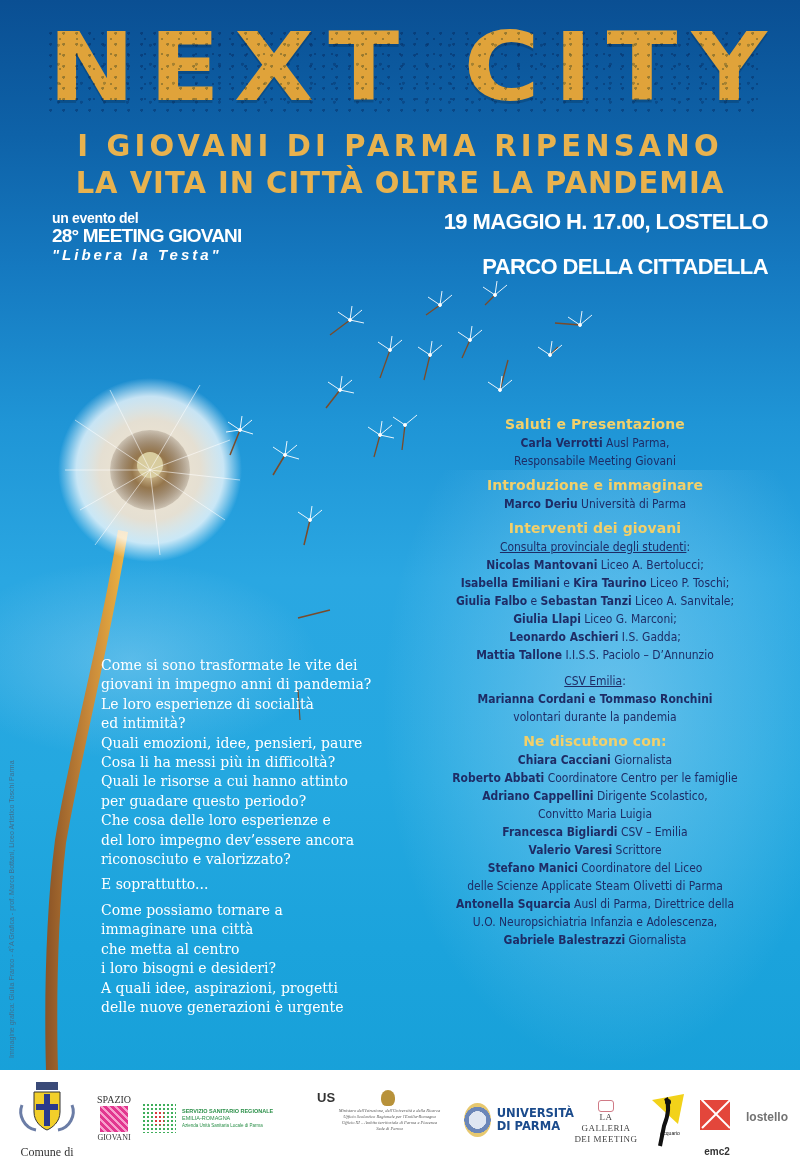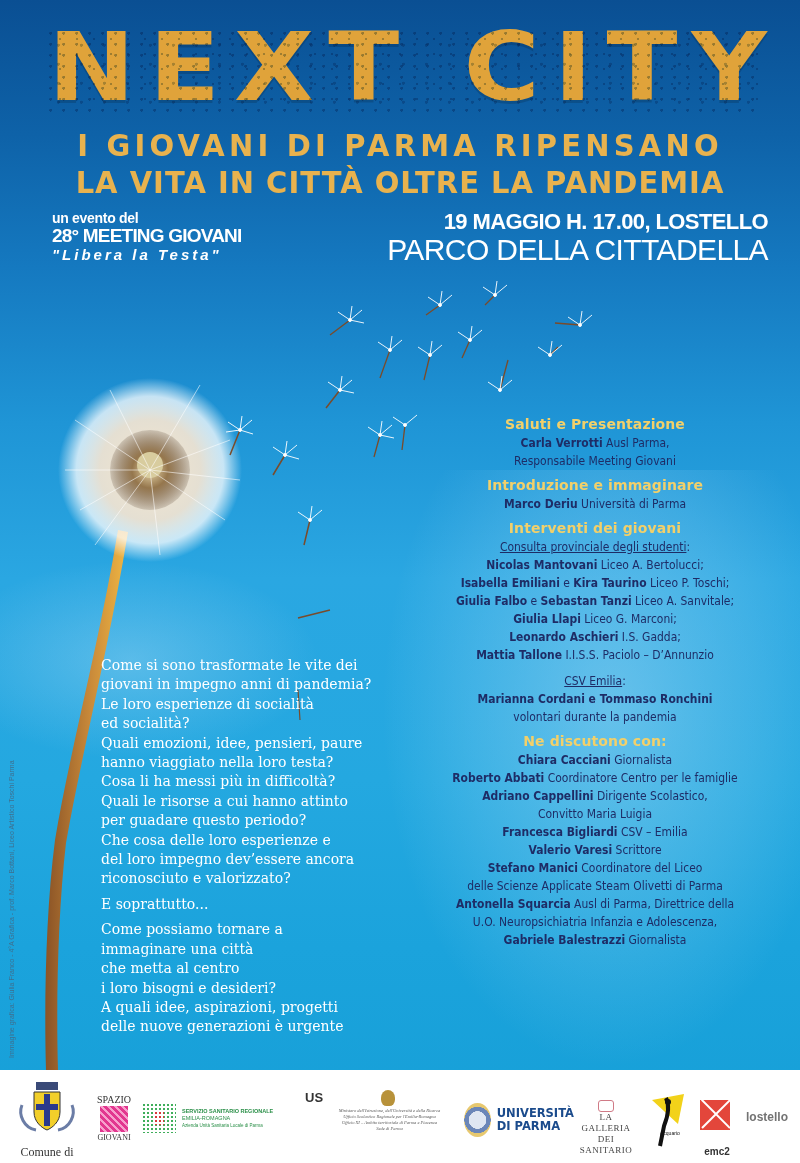--- a/index.html
+++ b/index.html
@@ -46,21 +46,21 @@
 
   .event {
     position: absolute; left: 52px; top: 210px; color: #ffffff;
   }
   .event .small { font-size: 14px; font-weight: bold; letter-spacing: -0.3px; line-height: 16px; }
   .event .big { font-size: 19px; font-weight: bold; letter-spacing: -0.8px; line-height: 20px; }
   .event .motto { font-size: 15px; font-style: italic; font-weight: bold; letter-spacing: 3px; line-height: 18px; }
 
   .datebox { position: absolute; right: 32px; top: 208px; text-align: right; color: #ffffff; }
   .datebox .date { font-size: 22px; font-weight: bold; letter-spacing: -0.6px; line-height: 28px; }
-  .datebox .place { font-size: 30px; font-weight: normal; letter-spacing: -0.6px; line-height: 28px; margin-top: 0; }
+  .datebox .place { font-size: 22px; font-weight: bold; letter-spacing: -0.6px; line-height: 28px; margin-top: 17px; }
 
   
   .dandelion { position: absolute; left: 0; top: 280px; width: 800px; height: 790px; pointer-events: none; }
 
   
   .program {
     position: absolute; left: 400px; top: 415px; width: 390px; text-align: center;
     font-family: "DejaVu Sans", sans-serif; color: #1e2c66; font-size: 12.5px; line-height: 18px;
   }
   .program .sec-title { color: #f2d06a; font-weight: bold; font-size: 14px; line-height: 19px; letter-spacing: 0.1px; }
@@ -310,23 +310,22 @@
       <div class="line"><b>Antonella Squarcia</b><span> Ausl di Parma, Direttrice della</span></div>
       <div class="line"><span>U.O. Neuropsichiatria  Infanzia e Adolescenza,</span></div>
       <div class="line"><b>Gabriele Balestrazzi</b><span> Giornalista</span></div>
     </div>
   </div>
 
   <div class="questions">
     <p>Come si sono trasformate le vite dei</p>
     <p>giovani in impegno anni di pandemia?</p>
     <p>Le loro esperienze di socialità</p>
-    <p>ed socialità?</p>
+    <p>ed intimità?</p>
     <p>Quali emozioni, idee, pensieri, paure</p>
-    <p>hanno viaggiato nella loro testa?</p>
     <p>Cosa li ha messi più in difficoltà?</p>
     <p>Quali le risorse a cui hanno attinto</p>
     <p>per guadare questo periodo?</p>
     <p>Che cosa delle loro esperienze e</p>
     <p>del loro impegno dev’essere ancora</p>
     <p>riconosciuto e valorizzato?</p>
     <div class="gap"></div>
     <p>E soprattutto...</p>
     <div class="gap"></div>
     <p>Come possiamo tornare a</p>
@@ -365,42 +364,42 @@
       <div style="position:absolute;left:12px;top:8px;width:10px;height:14px;background-image:radial-gradient(circle,#d83a3a 0 1.2px,transparent 1.4px);background-size:4px 4px;"></div>
     </div>
     <div style="margin-left:6px;">
       <div class="ssr-text" style="color:#2a8f48;font-weight:bold;">SERVIZIO SANITARIO REGIONALE</div>
       <div class="ssr-text" style="color:#2a8f48;">EMILIA-ROMAGNA</div>
       <div class="ssr-text" style="color:#2a8f48;font-size:4.5px;">Azienda Unità Sanitaria Locale di Parma</div>
     </div>
   </div>
 
   <div class="logo" style="left:305px;top:20px;width:150px;height:50px;">
-    <div style="position:absolute;left:0;top:0;font-size:13px;font-weight:bold;color:#333;">US</div>
+    <div style="position:absolute;left:12px;top:0;font-size:13px;font-weight:bold;color:#333;">US</div>
     <div style="position:absolute;left:76px;top:0;width:14px;height:16px;border-radius:50% 50% 40% 40%;background:#b8923a;"></div>
     <div style="position:absolute;left:22px;top:18px;width:125px;font-family:'Liberation Serif',serif;font-style:italic;font-size:4.5px;line-height:6px;color:#555;text-align:center;">
       <div>Ministero dell'Istruzione, dell'Università e della Ricerca</div>
       <div>Ufficio Scolastico Regionale per l'Emilia-Romagna</div>
       <div>Ufficio XI – Ambito territoriale di Parma e Piacenza</div>
       <div>Sede di Parma</div>
     </div>
   </div>
 
   <div class="logo" style="left:464px;top:30px;width:110px;height:40px;display:flex;align-items:center;">
     <div style="width:34px;height:34px;border-radius:50%;background:radial-gradient(circle,#dfe6f2 0 40%,#6b86b8 41% 60%,#e7c86f 61% 100%);"></div>
     <div style="margin-left:6px;">
       <div class="unipr-text">UNIVERSITÀ</div>
       <div class="unipr-text">DI PARMA</div>
     </div>
   </div>
 
   <div class="logo" style="left:574px;top:30px;width:64px;height:40px;">
     <div style="width:16px;height:12px;margin:0 auto;border:1px solid #d07a86;border-radius:3px;"></div>
     <div class="galleria-text">LA GALLERIA</div>
-    <div class="galleria-text">DEI SANITARIO</div>
+    <div class="galleria-text">DEI MEETING</div>
   </div>
 
   <div class="logo" style="left:648px;top:20px;width:40px;height:60px;">
     <svg width="40" height="60" viewBox="0 0 40 60">
       <polygon points="4,10 36,4 30,34" fill="#f2d21a"></polygon>
       <path d="M18 8 C 22 16, 20 26, 16 36 L 12 56" stroke="#111" stroke-width="4" fill="none"></path>
       <circle cx="20" cy="12" r="3" fill="#111"></circle>
     </svg>
     <div style="position:absolute;left:12px;top:40px;font-size:5px;color:#111;">Acquario</div>
   </div>

